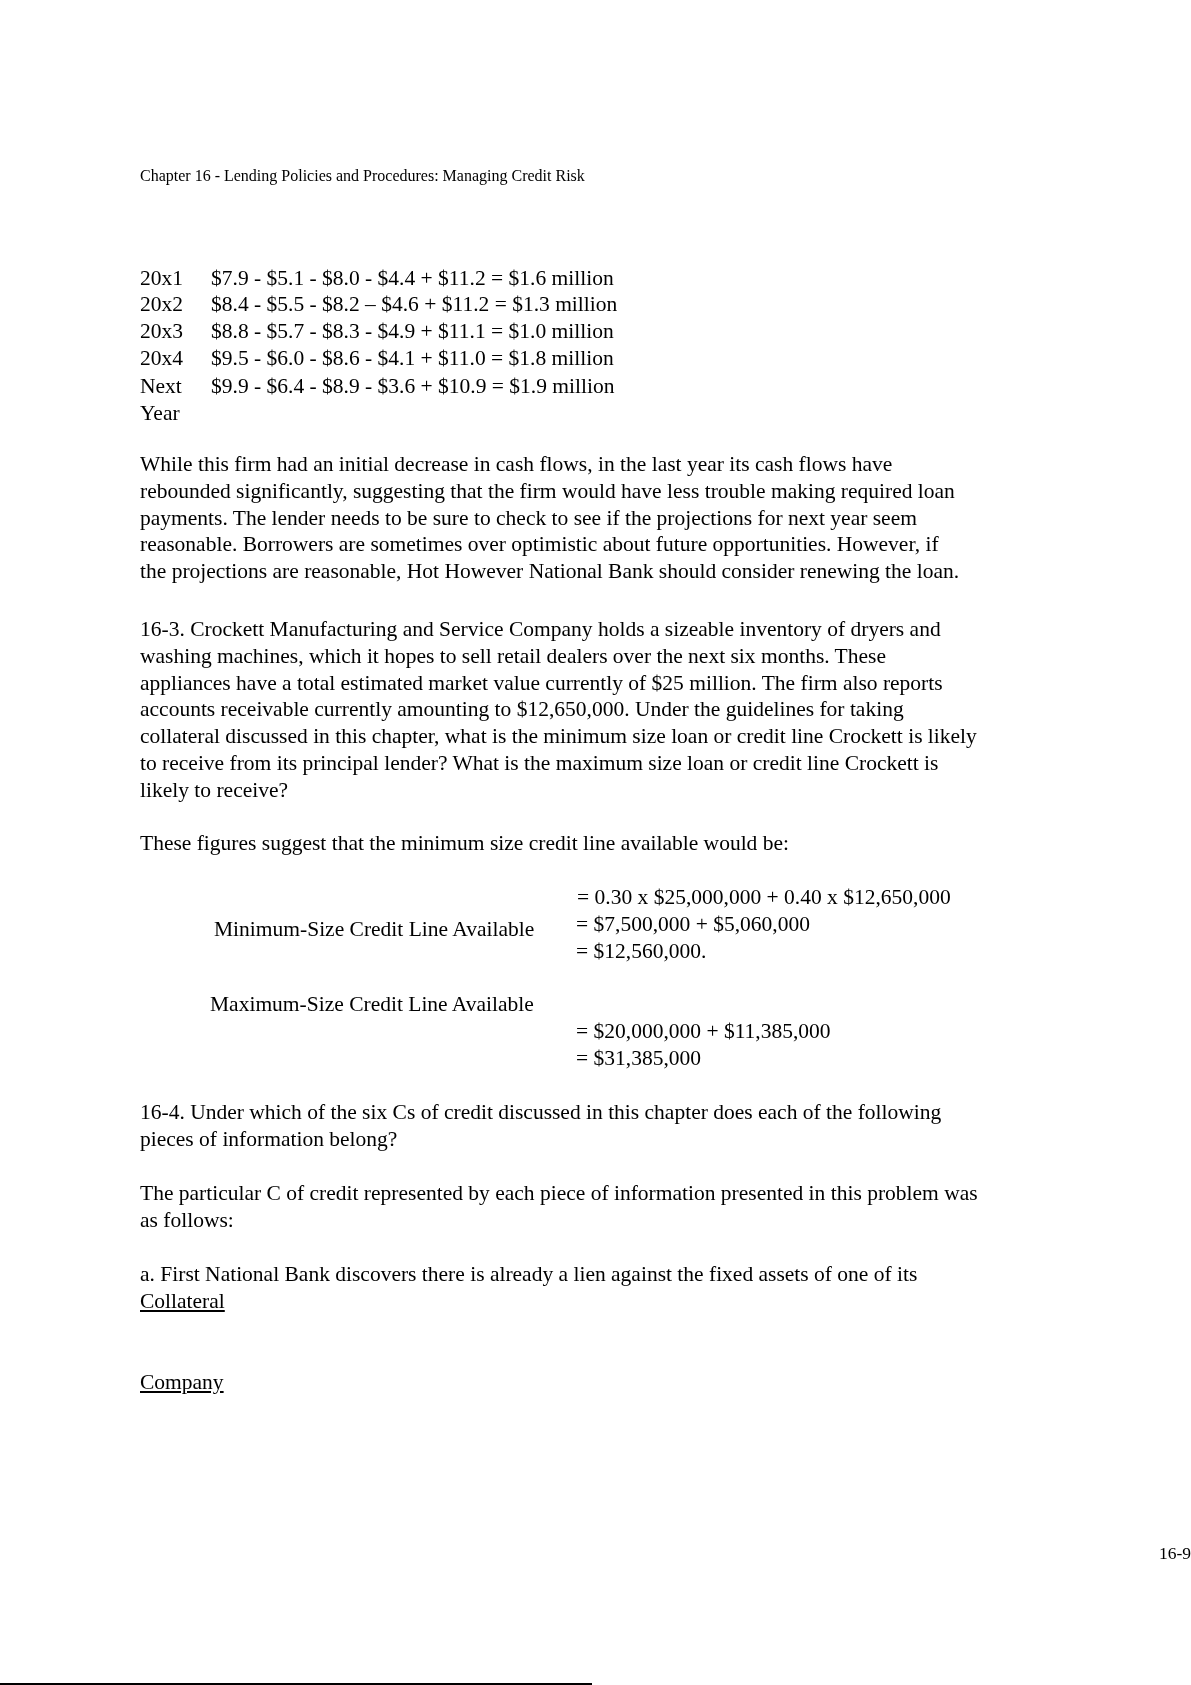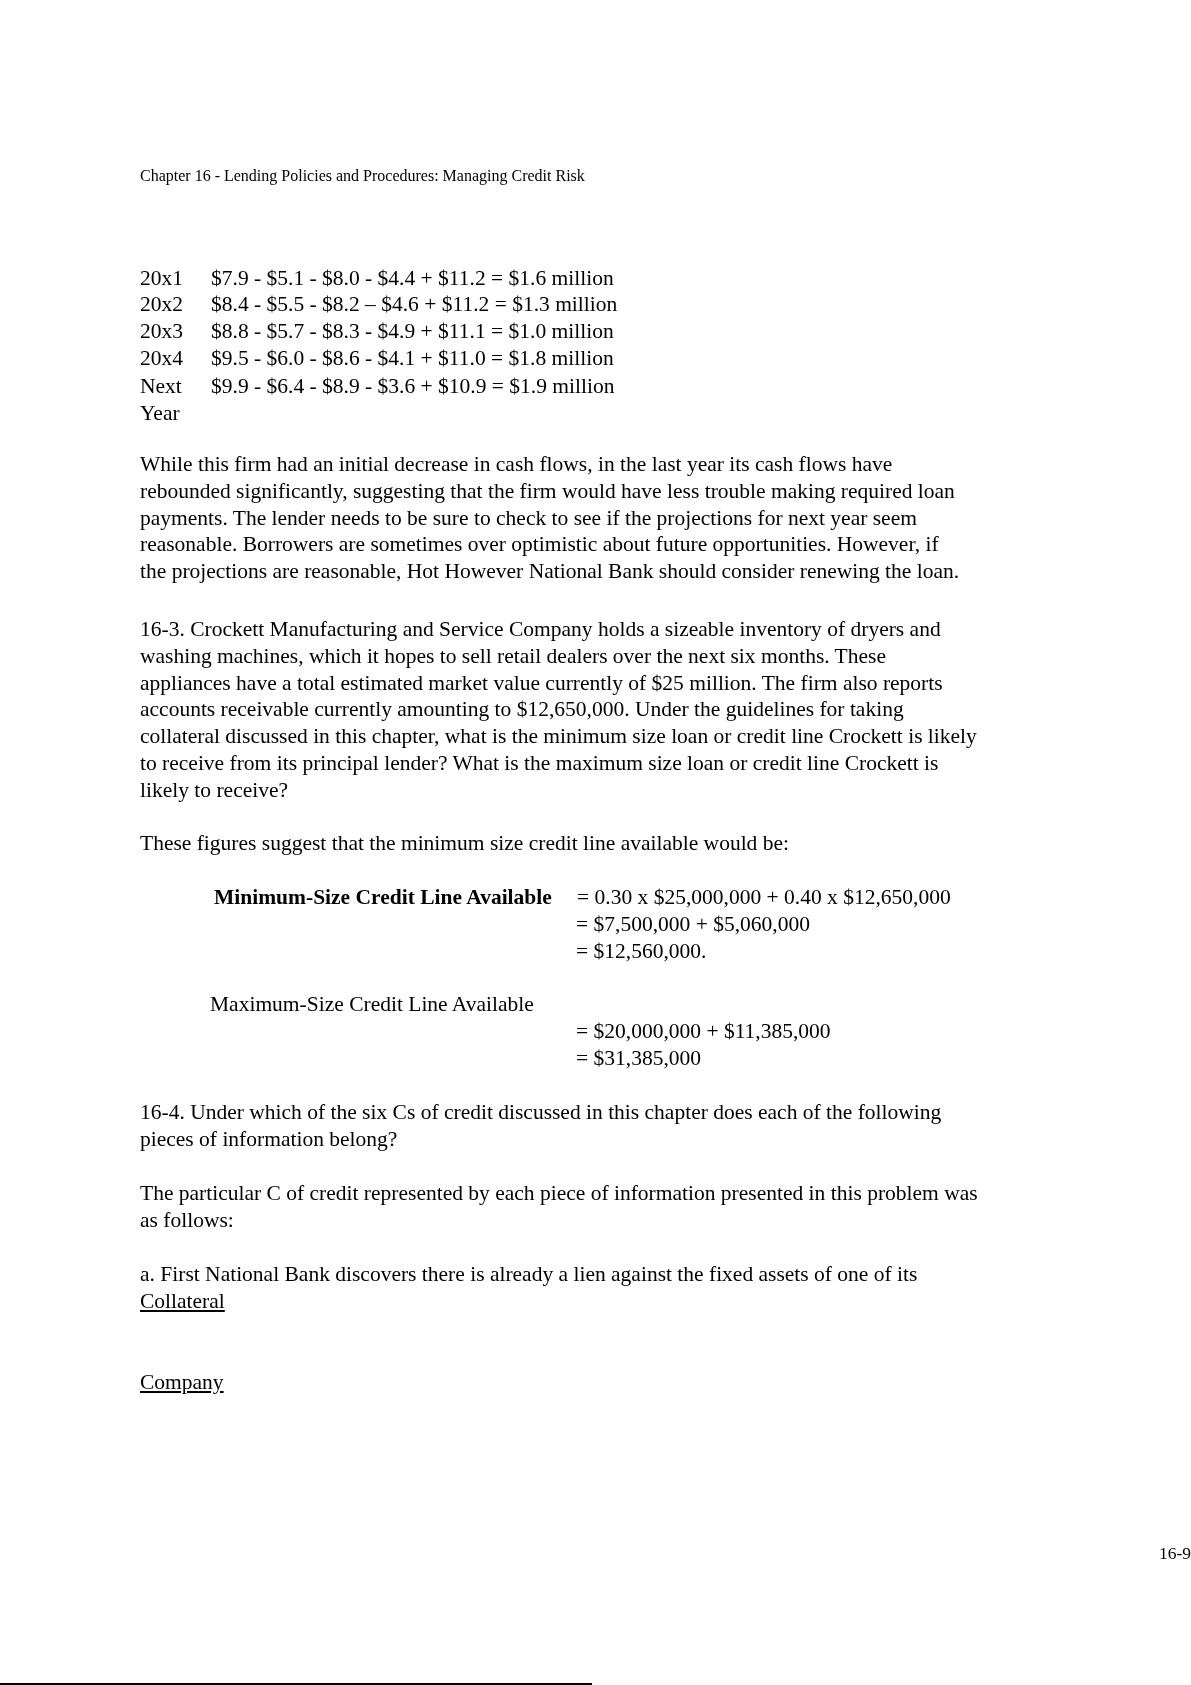--- a/index.html
+++ b/index.html
@@ -69,21 +69,21 @@
     <span class="line">washing machines, which it hopes to sell retail dealers over the next six months.  These</span>
     <span class="line">appliances have a total estimated market value currently of $25 million.  The firm also reports</span>
     <span class="line">accounts receivable currently amounting to $12,650,000.  Under the guidelines for taking</span>
     <span class="line">collateral discussed in this chapter, what is the minimum size loan or credit line Crockett is likely</span>
     <span class="line">to receive from its principal lender?  What is the maximum size loan or credit line Crockett is</span>
     <span class="line">likely to receive?</span>
   </div>
 
   <div class="txt" style="top:830px; white-space:nowrap;">These figures suggest that the minimum size credit line available would be:</div>
 
-  <div class="eq-label" style="left:214px; top:884px;font-weight:bold;">Minimum-Size Credit Line Available</div>
+  <div class="eq-label" style="left:214px; top:916px;">Minimum-Size Credit Line Available</div>
   <div class="eq-line" style="left:577px; top:884px;">= 0.30 x $25,000,000 + 0.40 x $12,650,000</div>
   <div class="eq-line" style="left:576px; top:911px;">= $7,500,000 + $5,060,000</div>
   <div class="eq-line" style="left:576px; top:938px;">= $12,560,000.</div>
 
   <div class="eq-label" style="left:210px; top:991px;">Maximum-Size Credit Line Available</div>
   <div class="eq-line" style="left:576px; top:1018px;">= $20,000,000 + $11,385,000</div>
   <div class="eq-line" style="left:576px; top:1045px;">= $31,385,000</div>
 
   <div class="txt para" style="top:1099px;">
     <span class="line">16-4.   Under which of the six Cs of credit discussed in this chapter does each of the following</span>

